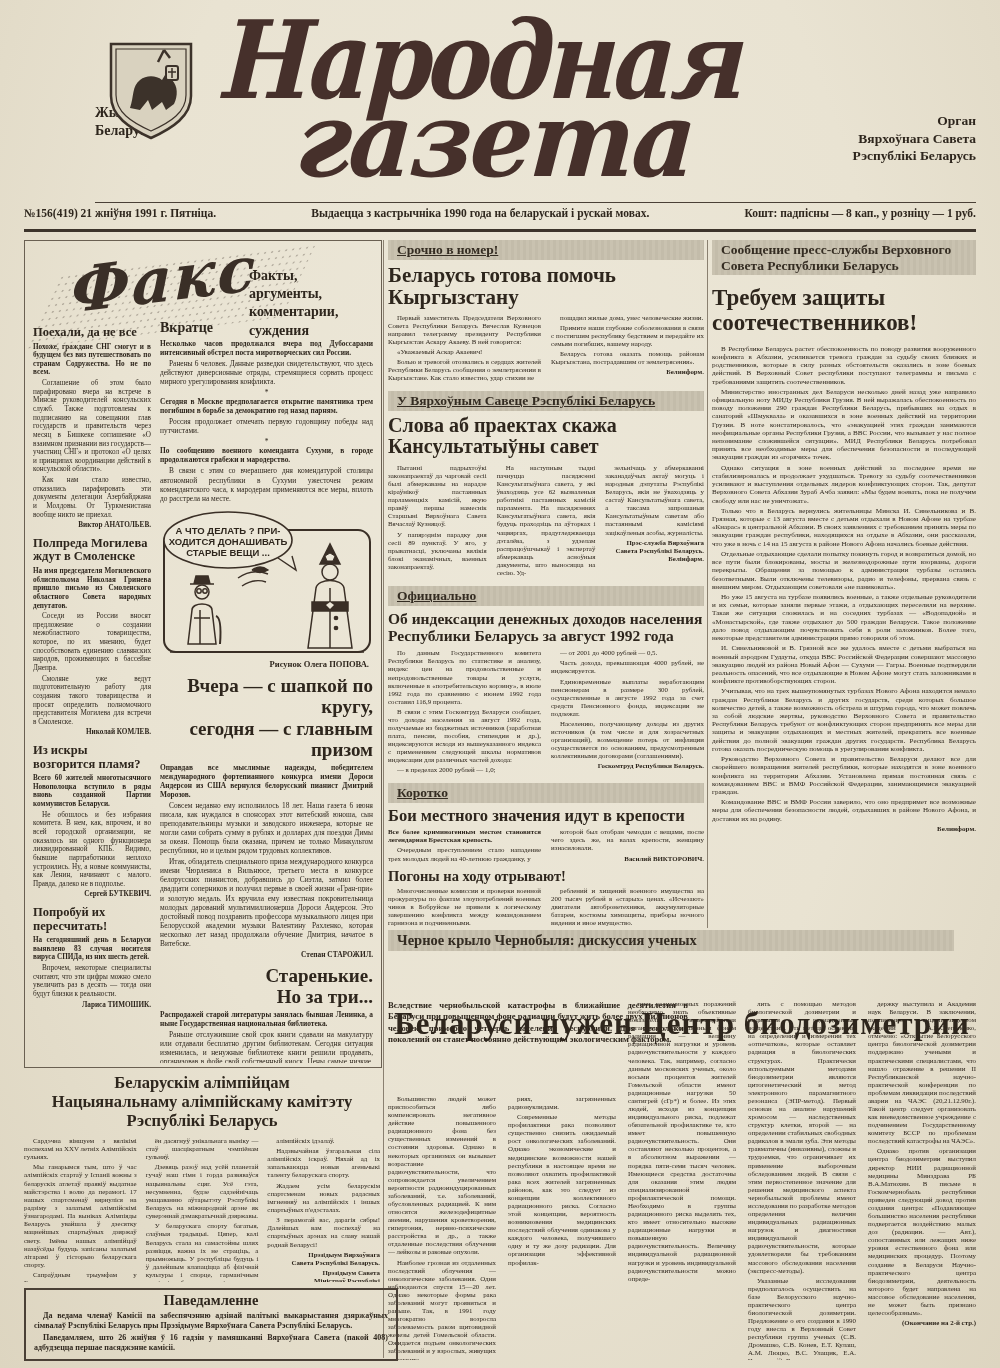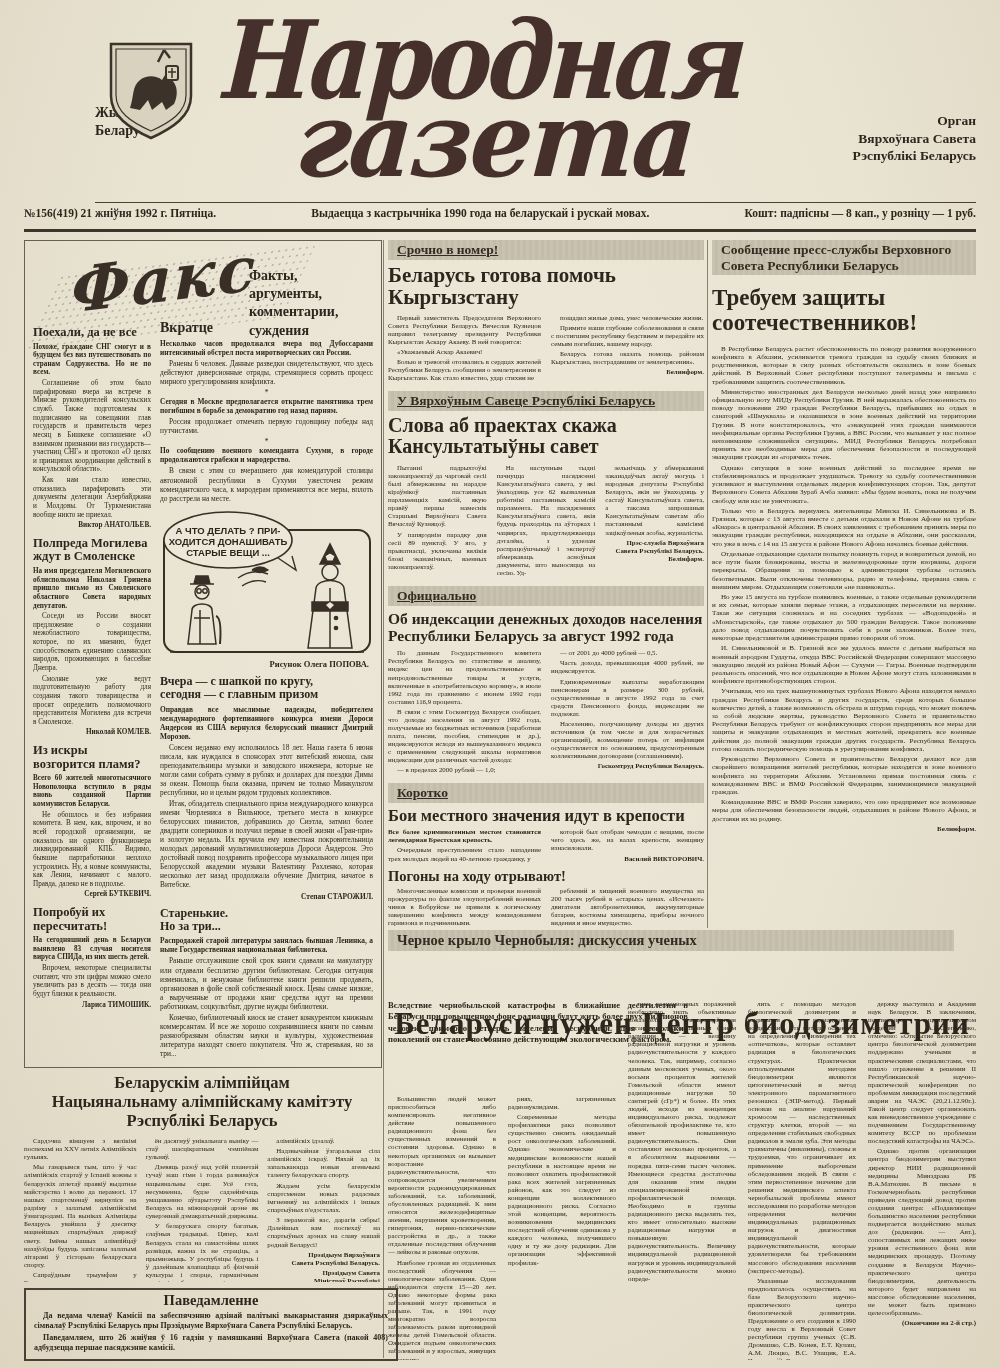--- a/index.html
+++ b/index.html
@@ -39,21 +39,21 @@
   .fax-dots{position:absolute;left:18px;top:18px;width:256px;height:74px;opacity:.3;
     background:radial-gradient(circle,#3e332b 1px,transparent 1.4px) 0 0/7px 7px;
     transform:skew(-25deg,-7deg);}
   .fax-logo{position:absolute;left:46px;top:2px;font-family:"DejaVu Serif",serif;font-style:italic;
     font-weight:bold;font-size:62px;color:#3a2f27;transform:rotate(-7deg) skewX(-8deg);letter-spacing:2px;}
   .fax-tagline{position:absolute;left:224px;top:26px;font-weight:bold;font-size:14px;line-height:1.3;}
   .fax-body{position:absolute;left:8px;right:8px;top:78px;bottom:4px;display:flex;gap:9px;}
   .fax-colA{width:118px;font-size:7.2px;line-height:1.2;overflow:hidden;}
   .fax-colB{flex:1;font-size:7.4px;line-height:1.22;overflow:hidden;}
   .ah{font-size:12.5px;font-weight:bold;line-height:1.08;margin:7px 0 3px;}
-  .bh{font-size:12px;font-weight:bold;line-height:1.12;margin:6px 0 3px;white-space:pre-line;}
+  .bh{font-size:19px;font-weight:bold;line-height:1.12;margin:6px 0 3px;white-space:pre-line;text-align:right;}
   .vk-title{font-size:14px;font-weight:bold;margin:0 0 3px;}
   .cartoon{margin:3px 0 1px;}
   .credit{text-align:right;font-weight:bold;font-size:8.5px;margin:0 4px 2px 0;}
   
   .center{left:388px;top:240px;width:316px;height:688px;overflow:hidden;}
   .center .label{font-size:13.5px;margin-bottom:4px;text-decoration:underline;}
   .s1h{font-size:21px;font-weight:bold;line-height:1.05;margin:2px 0 6px;white-space:pre-line;}
   .s2h{font-size:20px;font-weight:bold;line-height:1.08;margin:2px 0 6px;white-space:pre-line;}
   .s3h{font-size:15.5px;font-weight:bold;line-height:1.12;margin:2px 0 5px;white-space:pre-line;}
   .s4h{font-size:16.5px;font-weight:bold;line-height:1.05;margin:2px 0 4px;}
@@ -105,21 +105,21 @@
 
   <div class="abs logo1">Народная</div>
   <div class="abs logo2">газета</div>
 
   <div class="abs organ pre">Орган
 Вярхоўнага Савета
 Рэспублікі Беларусь</div>
   <div class="abs rule-thin"></div>
 
   <div class="abs dateline">
-    <span>№156(419) 21 жніўня 1992 г. Пятніца.</span>
+    <span>№156(419) 21 жніўня 1991 г. Пятніца.</span>
     <span>Выдаецца з кастрычніка 1990 года на беларускай і рускай мовах.</span>
     <span>Кошт: падпісны — 8 кап., у розніцу — 1 руб.</span>
   </div>
   <div class="abs rule-thick"></div>
 
   <div class="abs vdiv" style="left:383px;top:240px;height:1118px;"></div>
   <div class="abs vdiv" style="left:707px;top:240px;height:688px;"></div>
 
   <div class="abs faxbox">
     <div class="fax-dots"></div>

